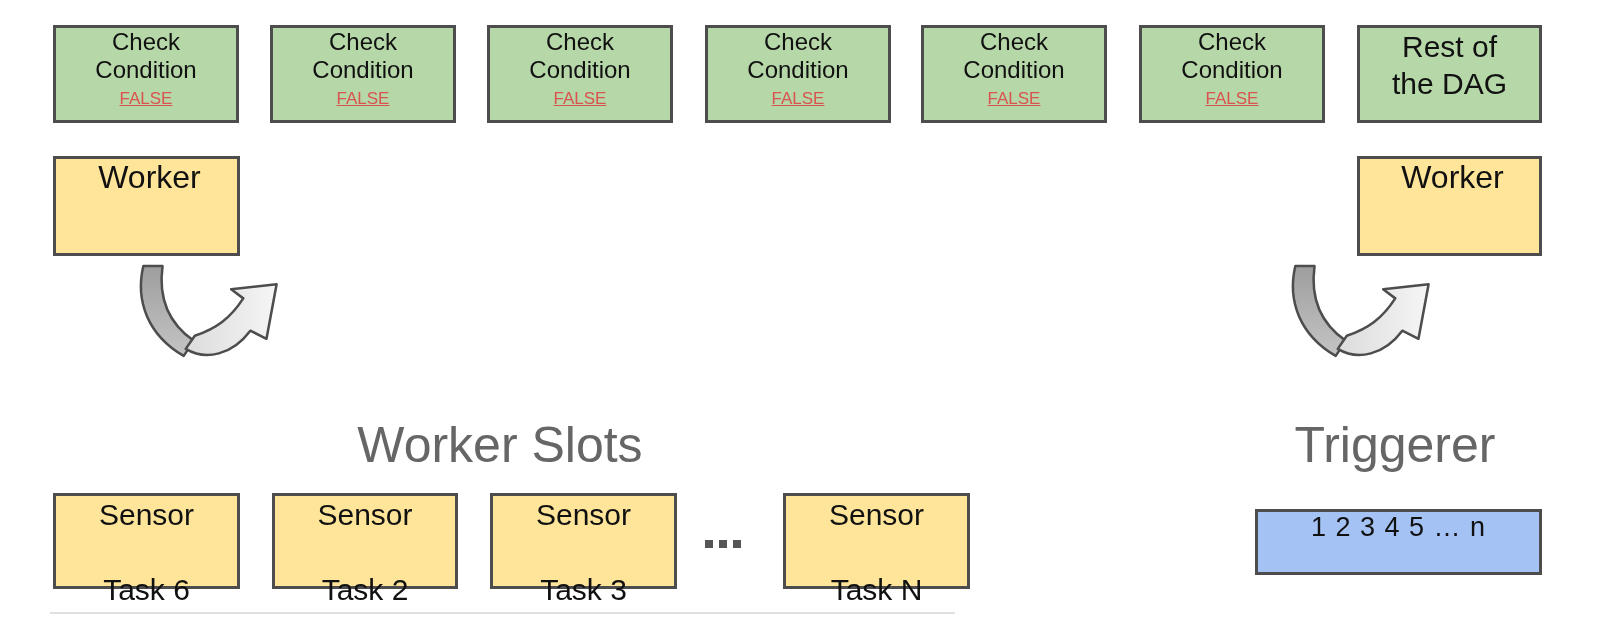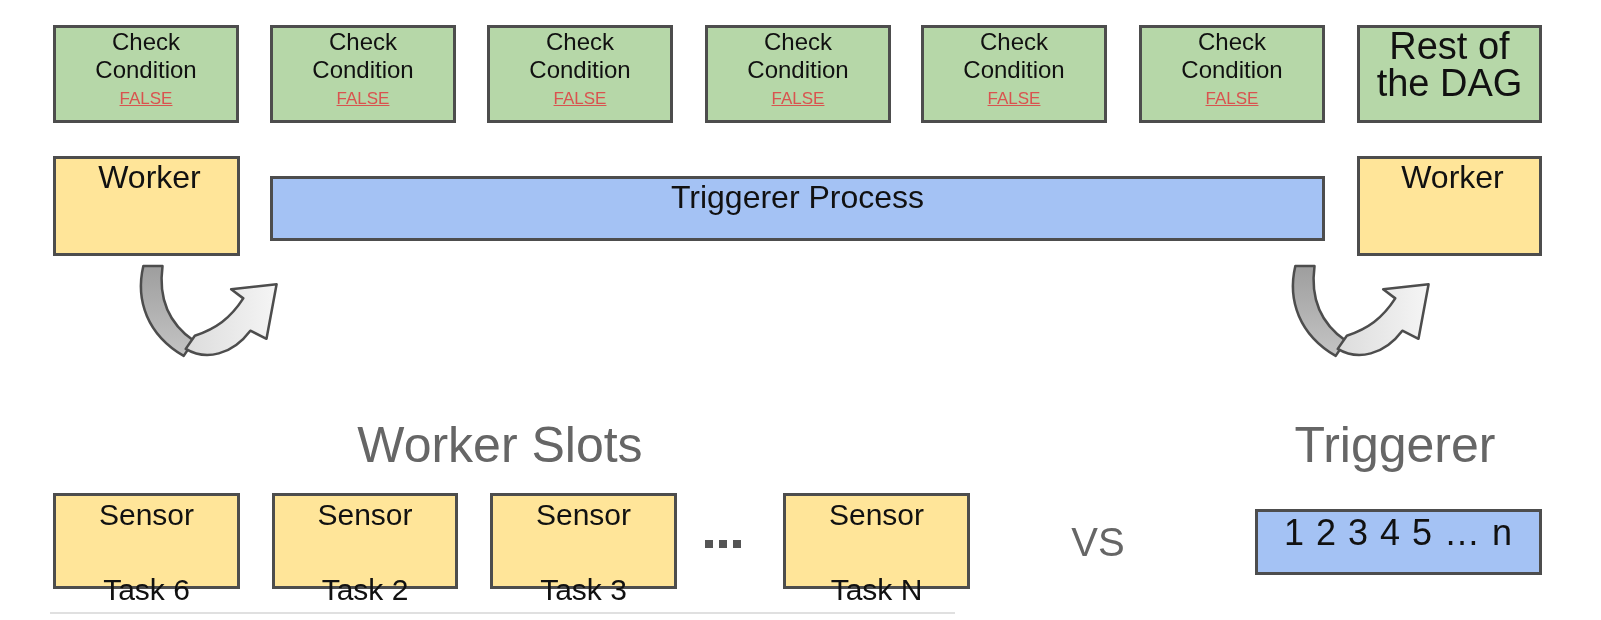--- a/index.html
+++ b/index.html
@@ -11,25 +11,25 @@
     position:absolute;box-sizing:border-box;
     border:3px solid var(--border,#4d4d4d);
     display:flex;flex-direction:column;justify-content:flex-start;align-items:center;
     text-align:center;color:#111;
   }
   .green{background:var(--green,#b6d7a8);}
   .yellow{background:var(--yellow,#ffe599);}
   .blue{background:var(--blue,#a4c2f4);}
   .check-box{width:186px;height:98px;top:25px;font-size:24px;line-height:28px;}
   .check-box .status{color:var(--false-red,#d9534f);font-size:17px;line-height:30px;text-decoration:underline;}
-  .restdag-box{left:1357px;top:25px;width:185px;height:98px;font-size:38px;line-height:37px;}
+  .restdag-box{left:1357px;top:25px;width:185px;height:98px;font-size:30px;line-height:37px;}
   .worker-box{top:156px;height:100px;font-size:32px;padding-left:6px;}
   .trigger-bar{left:270px;top:176px;width:1055px;height:65px;font-size:32px;}
   .sensor-box{top:493px;height:96px;font-size:30px;line-height:38px;gap:37px;}
-  .slots-box{left:1255px;top:509px;width:287px;height:66px;font-size:36px;letter-spacing:1px;}
+  .slots-box{left:1255px;top:509px;width:287px;height:66px;font-size:27px;letter-spacing:1px;}
   .heading{
     position:absolute;color:var(--heading-gray,#666);font-size:50px;
     text-align:center;white-space:nowrap;
   }
   .vs{
     position:absolute;left:1040px;top:520px;width:116px;text-align:center;
     color:var(--heading-gray,#666);font-size:40px;
   }
   .dots{position:absolute;left:705px;top:540px;display:flex;gap:6px;}
   .dots span{width:8px;height:8px;background:var(--dots,#555);display:block;}
@@ -73,23 +73,20 @@
     <div>Condition</div>
     <div class="status">FALSE</div>
   </div>
   <div class="box green restdag-box">
     <div>Rest of</div>
     <div>the DAG</div>
   </div>
 
   <div class="box yellow worker-box" style="left:53px;width:187px">
     <div>Worker</div>
-  </div>
-  <div class="box blue trigger-bar">
-    <div>Triggerer Process</div>
   </div>
   <div class="box yellow worker-box" style="left:1357px;width:185px">
     <div>Worker</div>
   </div>
 
   <svg class="arrow arrow-left" viewBox="0 0 160 105">
     <defs>
       <linearGradient id="gdL" x1="0" y1="0" x2="0" y2="1">
         <stop offset="0" stop-color="#9e9e9e"></stop>
           <stop offset="1" stop-color="#c4c4c4"></stop>
@@ -137,20 +134,19 @@
     <span></span>
     <span></span>
     <span></span>
   </div>
 
   <div class="box yellow sensor-box" style="left:783px;width:187px">
     <div>Sensor</div>
     <div>Task N</div>
   </div>
 
-  <div class="vs">VS</div>
 
   <div class="box blue slots-box">
     <div>1 2 3 4 5 … n</div>
   </div>
 
   <div class="bottom-line"></div>
 </div>
 
 </body></html>

